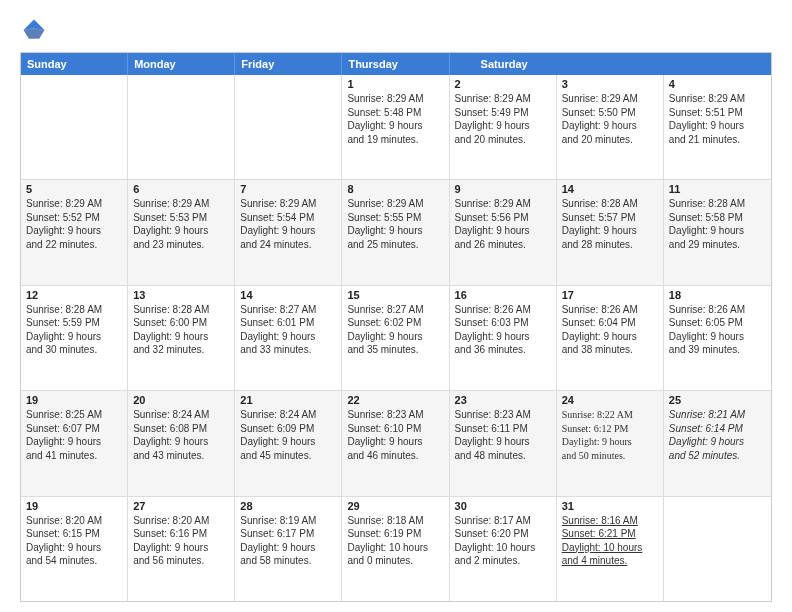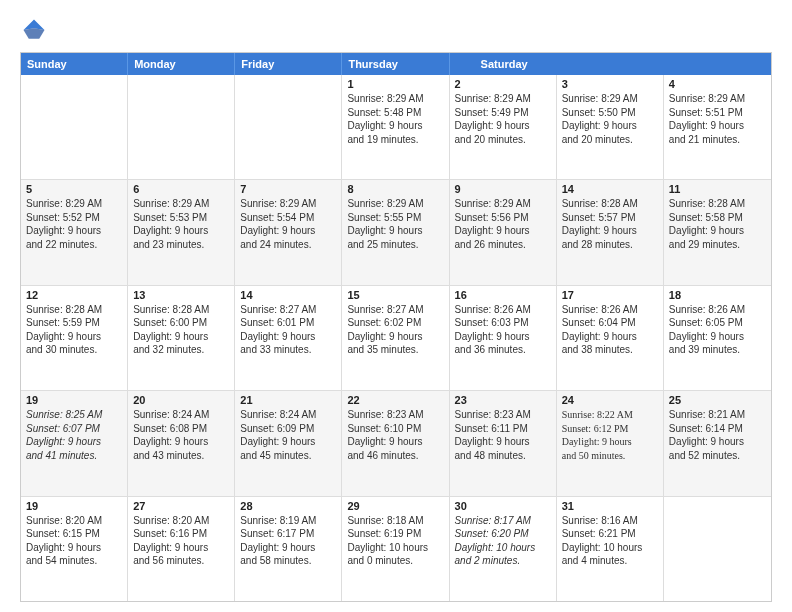--- a/index.html
+++ b/index.html
@@ -281,21 +281,21 @@
             <span class="day-num">18</span>
             <div class="cell-text" style="white-space: pre-line;">Sunrise: 8:26 AM
 Sunset: 6:05 PM
 Daylight: 9 hours
 and 39 minutes.</div>
           </div>
         </div>
         <div class="cal-row">
           <div class="cal-cell alt-row">
             <span class="day-num">19</span>
-            <div class="cell-text" style="white-space: pre-line; font-style: italic;">Sunrise: 8:25 AM
+            <div class="cell-text" style="white-space: pre-line;">Sunrise: 8:25 AM
 Sunset: 6:07 PM
 Daylight: 9 hours
 and 41 minutes.</div>
           </div>
           <div class="cal-cell alt-row">
             <span class="day-num">20</span>
             <div class="cell-text" style="white-space: pre-line;">Sunrise: 8:24 AM
 Sunset: 6:08 PM
 Daylight: 9 hours
 and 43 minutes.</div>
@@ -323,21 +323,21 @@
           </div>
           <div class="cal-cell alt-row">
             <span class="day-num">24</span>
             <div class="cell-text" style="white-space: pre-line; font-family: Liberation Serif, serif;">Sunrise: 8:22 AM
 Sunset: 6:12 PM
 Daylight: 9 hours
 and 50 minutes.</div>
           </div>
           <div class="cal-cell alt-row">
             <span class="day-num">25</span>
-            <div class="cell-text" style="white-space: pre-line;">Sunrise: 8:21 AM
+            <div class="cell-text" style="white-space: pre-line; font-style: italic;">Sunrise: 8:21 AM
 Sunset: 6:14 PM
 Daylight: 9 hours
 and 52 minutes.</div>
           </div>
         </div>
         <div class="cal-row">
           <div class="cal-cell">
             <span class="day-num">19</span>
             <div class="cell-text" style="white-space: pre-line;">Sunrise: 8:20 AM
 Sunset: 6:15 PM
@@ -360,28 +360,28 @@
           </div>
           <div class="cal-cell">
             <span class="day-num">29</span>
             <div class="cell-text" style="white-space: pre-line;">Sunrise: 8:18 AM
 Sunset: 6:19 PM
 Daylight: 10 hours
 and 0 minutes.</div>
           </div>
           <div class="cal-cell">
             <span class="day-num">30</span>
-            <div class="cell-text" style="white-space: pre-line; font-style: italic;">Sunrise: 8:17 AM
+            <div class="cell-text" style="white-space: pre-line;">Sunrise: 8:17 AM
 Sunset: 6:20 PM
 Daylight: 10 hours
 and 2 minutes.</div>
           </div>
           <div class="cal-cell">
             <span class="day-num">31</span>
-            <div class="cell-text" style="white-space: pre-line;">Sunrise: 8:16 AM
+            <div class="cell-text" style="white-space: pre-line; text-decoration: underline;">Sunrise: 8:16 AM
 Sunset: 6:21 PM
 Daylight: 10 hours
 and 4 minutes.</div>
           </div>
           <div class="cal-cell"></div>
         </div>
       </div>
   </div>
 </div>
 

